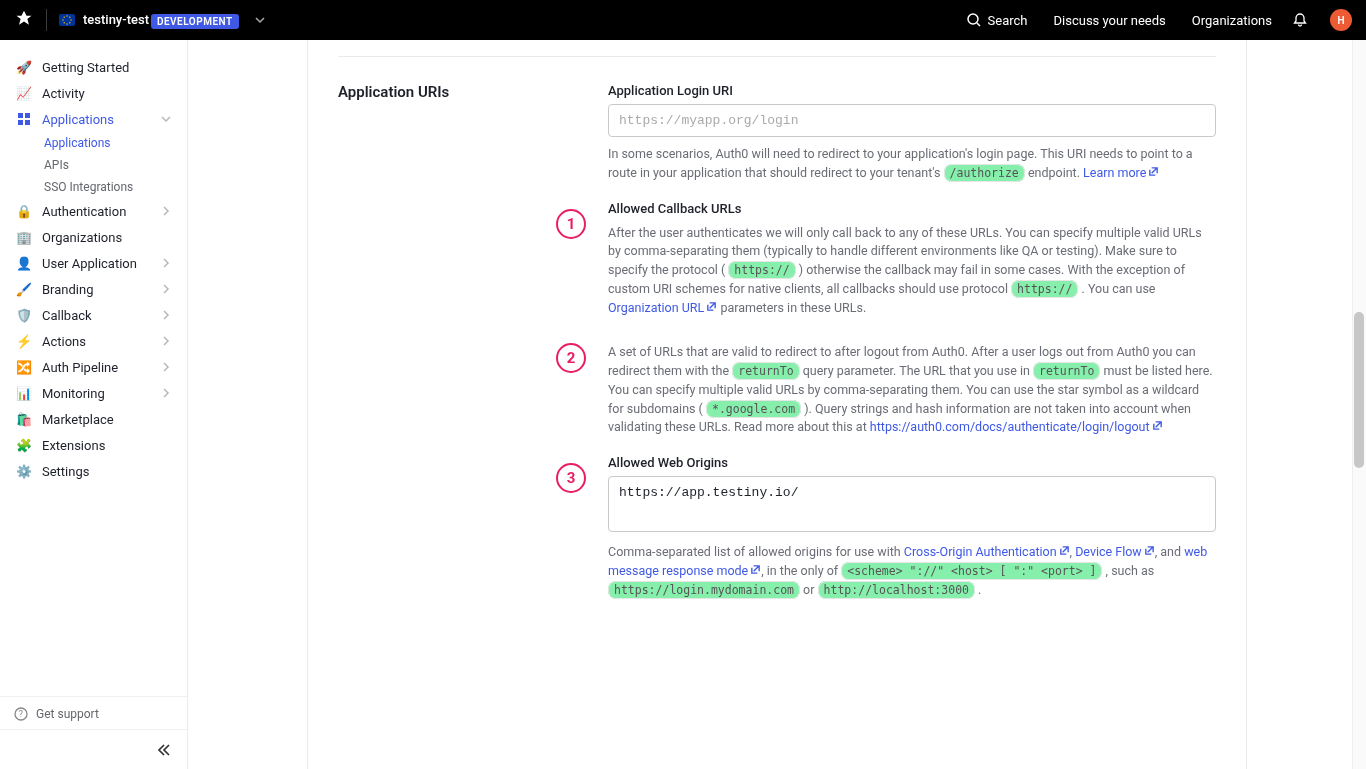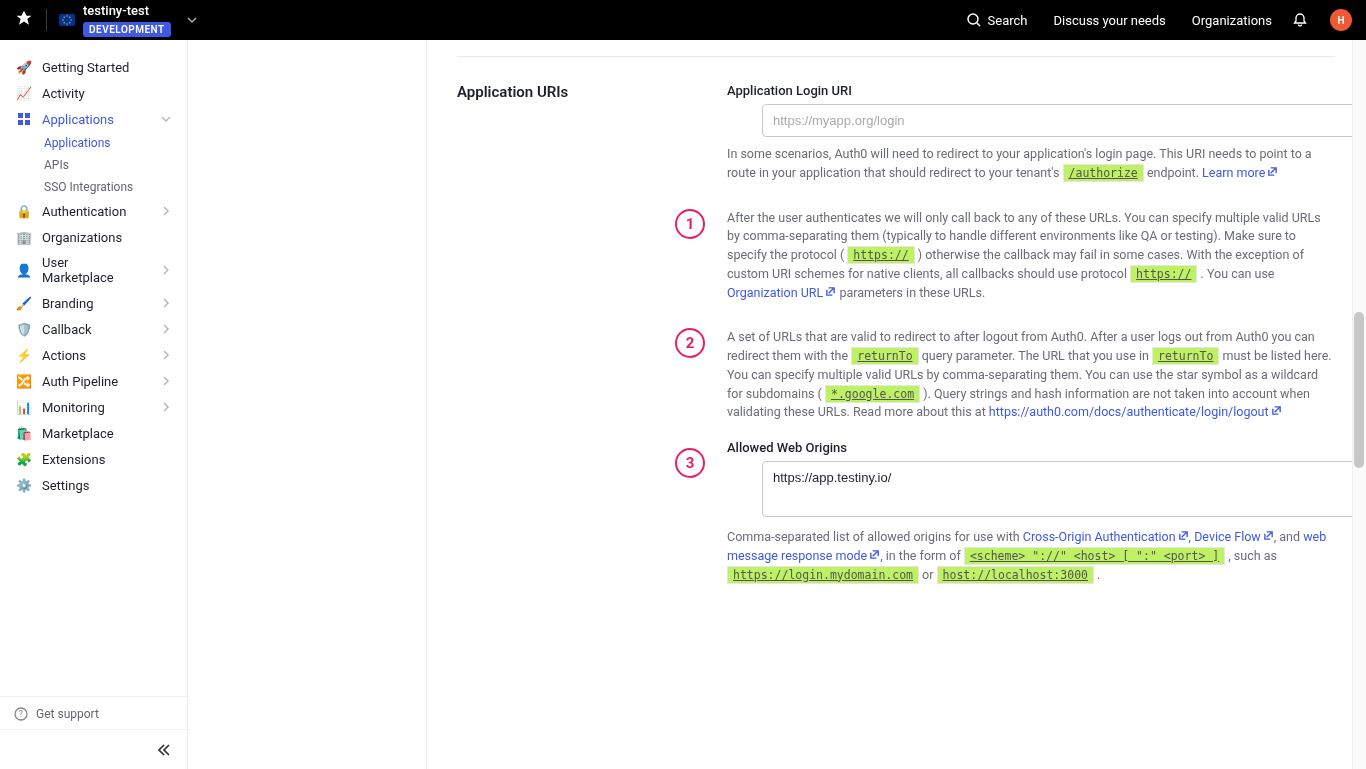--- a/index.html
+++ b/index.html
@@ -39,21 +39,21 @@
     display: inline-block;
     font-size: 10px;
     letter-spacing: 0.5px;
     font-weight: 600;
     background: #3f59e4;
     color: #fff;
     padding: 2px 6px;
     border-radius: 3px;
     margin-top: 2px;
   }
-  .tenant-col { display:flex; flex-direction:column; align-items:flex-start; gap:2px;}
+  .tenant-col { display:flex; flex-direction:row; align-items:flex-start; gap:2px;}
   .topbar-spacer { flex: 1; }
   .topbar-link {
     color: #fff; text-decoration: none; font-size: 13px;
     margin-left: 26px; cursor: pointer;
     display: inline-flex; align-items: center; gap: 6px;
   }
   .topbar-icon { width: 16px; height: 16px; stroke:#fff; fill:none; }
   .avatar {
     width: 22px; height: 22px; border-radius: 50%;
     background: #ec5b33; margin-left: 22px; display:flex;
@@ -114,21 +114,21 @@
   .collapse-bar {
     border-top:1px solid #f0f0f0;
     height:40px; display:flex; align-items:center; justify-content:flex-end;
     padding-right:16px;
   }
   .collapse-bar svg { width:14px; height:14px; stroke:#333; fill:none;}
   
   .content-wrap {
     flex:1;
     overflow-y:auto;
-    display:flex; justify-content:flex-end;
+    display:flex; justify-content:center;
     position:relative;
   }
   .card {
     width: 940px;
     border-left:1px solid #eaeaea;
     border-right:1px solid #eaeaea;
     padding: 0 30px;
     min-height:100%;
   }
   .section-row {
@@ -148,46 +148,44 @@
   }
   .field-label {
     font-size: 13px; font-weight:500; margin-bottom:6px;
   }
   .text-input, .textarea {
     width: 100%;
     border: 1px solid #c9c9c9;
     border-radius: 4px;
     padding: 8px 10px;
     font-size: 13px;
-    font-family: Liberation Sans, sans-serif;
+    font-family: Liberation Mono, monospace;
     color:#1e212a;
     background:#fff;
-    margin-left:35px;
   }
   .text-input::placeholder { color:#aaa; }
   .textarea {
     min-height: 56px;
     resize: none;
   }
   .helper {
     font-size: 12.5px;
     color:#6b6d76;
     line-height: 1.5;
     margin-top: 8px;
   }
   .helper a { color:#3f59e4; text-decoration:none; }
   code.inline {
     font-family: ui-monospace, SFMono-Regular, Menlo, monospace;
     font-size: 11.5px;
-    background: #bef264;
+    background: #86efac;
     border: 1px solid #e6e6e6;
-    border-radius: 1px;
+    border-radius: 8px;
     padding: 1px 5px;
     color:#555;
-    text-decoration:underline;
   }
   .ext-icon {
     width:11px; height:11px; display:inline-block; vertical-align:baseline;
     stroke:#3f59e4; fill:none; margin-left:2px;
   }
   .field-block { position:relative; }
   .annotation {
     position:absolute;
     left:-52px;
     width:30px; height:30px;
@@ -316,21 +314,21 @@
           </svg>
       </div>
 
       <div class="nav-item">
         <span class="mi">🏢</span>
         <span>Organizations</span>
       </div>
 
       <div class="nav-item">
         <span class="mi">👤</span>
-        <span>User Marketplace</span>
+        <span>User Application</span>
         <span class="spacer"></span>
         <svg class="chev-sm" viewBox="0 0 10 10">
             <path d="M3 1l4 4-4 4" stroke-width="1.5"></path>
           </svg>
       </div>
 
       <div class="nav-item">
         <span class="mi">🖌️</span>
         <span>Branding</span>
         <span class="spacer"></span>
@@ -425,20 +423,21 @@
             <div class="helper">
               <span>In some scenarios, Auth0 will need to redirect to your application's login page. This URI needs to point to a route in your application that should redirect to your tenant's </span><code class="inline">/authorize</code><span> endpoint. </span><a><span>Learn more</span><svg class="ext-icon" viewBox="0 0 12 12">
                     <path d="M4 2h6v6M10 2L4 8" stroke-width="1.5"></path>
                     <path d="M8 10H2V4" stroke-width="1.5"></path>
                   </svg></a>
             </div>
           </div>
 
           <div class="field-block">
             <div class="annotation" style="top:8px">1</div>
+            <div class="field-label">Allowed Callback URLs</div>
             <div class="helper">
               <span>After the user authenticates we will only call back to any of these URLs. You can specify multiple valid URLs by comma-separating them (typically to handle different environments like QA or testing). Make sure to specify the protocol ( </span><code class="inline">https://</code><span> ) otherwise the callback may fail in some cases. With the exception of custom URI schemes for native clients, all callbacks should use protocol </span><code class="inline">https://</code><span> . You can use </span><a><span>Organization URL</span><svg class="ext-icon" viewBox="0 0 12 12">
                     <path d="M4 2h6v6M10 2L4 8" stroke-width="1.5"></path>
                     <path d="M8 10H2V4" stroke-width="1.5"></path>
                   </svg></a><span> parameters in these URLs.</span>
             </div>
           </div>
 
           <div class="field-block">
             <div class="annotation" style="top:8px">2</div>
@@ -457,21 +456,21 @@
             <div class="helper">
               <span>Comma-separated list of allowed origins for use with </span><a><span>Cross-Origin Authentication</span><svg class="ext-icon" viewBox="0 0 12 12">
                     <path d="M4 2h6v6M10 2L4 8" stroke-width="1.5"></path>
                     <path d="M8 10H2V4" stroke-width="1.5"></path>
                   </svg></a><span>, </span><a><span>Device Flow</span><svg class="ext-icon" viewBox="0 0 12 12">
                     <path d="M4 2h6v6M10 2L4 8" stroke-width="1.5"></path>
                     <path d="M8 10H2V4" stroke-width="1.5"></path>
                   </svg></a><span>, and </span><a><span>web message response mode</span><svg class="ext-icon" viewBox="0 0 12 12">
                     <path d="M4 2h6v6M10 2L4 8" stroke-width="1.5"></path>
                     <path d="M8 10H2V4" stroke-width="1.5"></path>
-                  </svg></a><span>, in the form of </span><code class="inline">&lt;scheme&gt; "://" &lt;host&gt; [ ":" &lt;port&gt; ]</code><span> , such as </span><code class="inline">https://login.mydomain.com</code><span> or </span><code class="inline">host://localhost:3000</code><span> .</span>
+                  </svg></a><span>, in the only of </span><code class="inline">&lt;scheme&gt; "://" &lt;host&gt; [ ":" &lt;port&gt; ]</code><span> , such as </span><code class="inline">https://login.mydomain.com</code><span> or </span><code class="inline">http://localhost:3000</code><span> .</span>
             </div>
           </div>
 
         </div>
       </div>
     </div>
 
     <div class="right-scrollbar">
       <div class="right-thumb"></div>
     </div>

